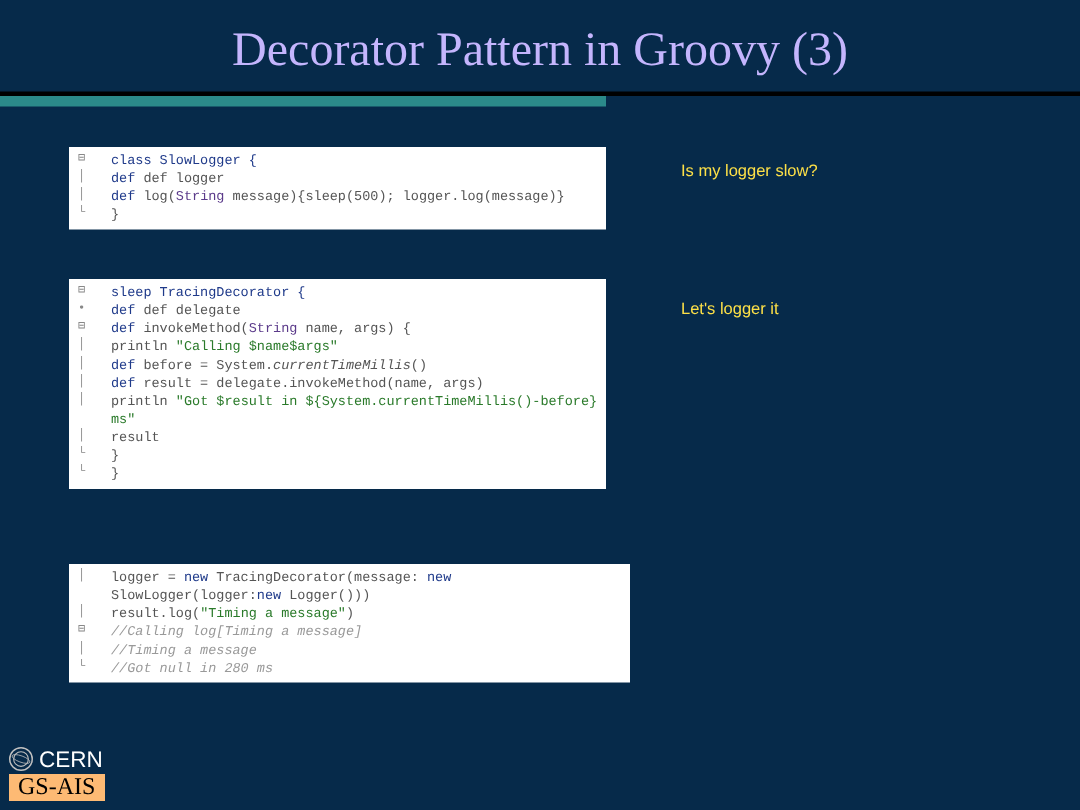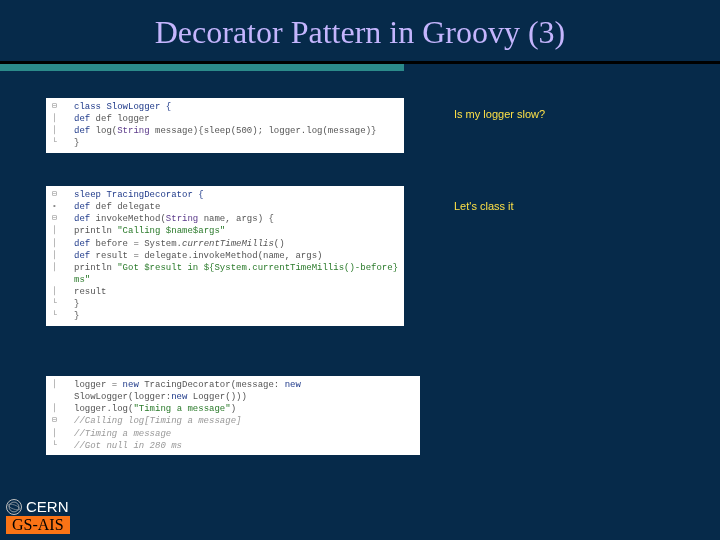--- a/index.html
+++ b/index.html
@@ -45,33 +45,33 @@
   .block1-wrap { position: absolute; left: 46px; top: 98px; width: 358px; }
   .block2-wrap { position: absolute; left: 46px; top: 186px; width: 358px; }
   .block3-wrap { position: absolute; left: 46px; top: 376px; width: 374px; }
   .ann1 { left: 454px; top: 108px; }
   .ann2 { left: 454px; top: 200px; }
   .footer {
     position: absolute;
     left: 6px;
     bottom: 6px;
   }
-  .cern-row { display: flex; align-items: flex-end; gap: 4px; }
+  .cern-row { display: flex; align-items: flex-start; gap: 4px; }
   .cern-logo {
     width: 16px; height: 16px;
     border: 1px solid #c0c0c0;
     border-radius: 50%;
     display: inline-flex;
     align-items: center;
     justify-content: center;
   }
   .cern-logo svg { width: 14px; height: 14px; }
   .cern-text { color: #fff; font-family: Arial, sans-serif; font-size: 15px; }
   .gs-box {
-    background: #f97316;
+    background: #fdba74;
     color: #000;
     font-family: 'Times New Roman', serif;
     font-size: 16px;
     padding: 0px 6px;
     display: inline-block;
     margin-top: 1px;
   }
 </style>
 </head>
 <body>
@@ -137,30 +137,30 @@
   <div class="gutter-row">
     <span class="gutter gut-sym">└</span>
     <span class="code-line">    <span>}</span></span>
   </div>
   <div class="gutter-row">
     <span class="gutter gut-sym">└</span>
     <span class="code-line">}</span>
   </div>
 </div>
 
-<div class="annotation ann2">Let's class it</div>
+<div class="annotation ann2">Let's logger it</div>
 
 <div class="block3-wrap code-block">
   <div class="gutter-row">
     <span class="gutter gut-sym">│</span>
     <span class="code-line"><span>logger = </span><span class="kw">new</span><span> TracingDecorator(message: </span><span class="kw">new</span><span> SlowLogger(logger:</span><span class="kw">new</span><span> Logger()))</span></span>
   </div>
   <div class="gutter-row">
     <span class="gutter gut-sym">│</span>
-    <span class="code-line"><span>logger.log(</span><span class="str">"Timing a message"</span><span>)</span></span>
+    <span class="code-line"><span>result.log(</span><span class="str">"Timing a message"</span><span>)</span></span>
   </div>
   <div class="gutter-row">
     <span class="gutter gut-sym">⊟</span>
     <span class="code-line com">//Calling log[Timing a message]</span>
   </div>
   <div class="gutter-row">
     <span class="gutter gut-sym">│</span>
     <span class="code-line com">//Timing a message</span>
   </div>
   <div class="gutter-row">

